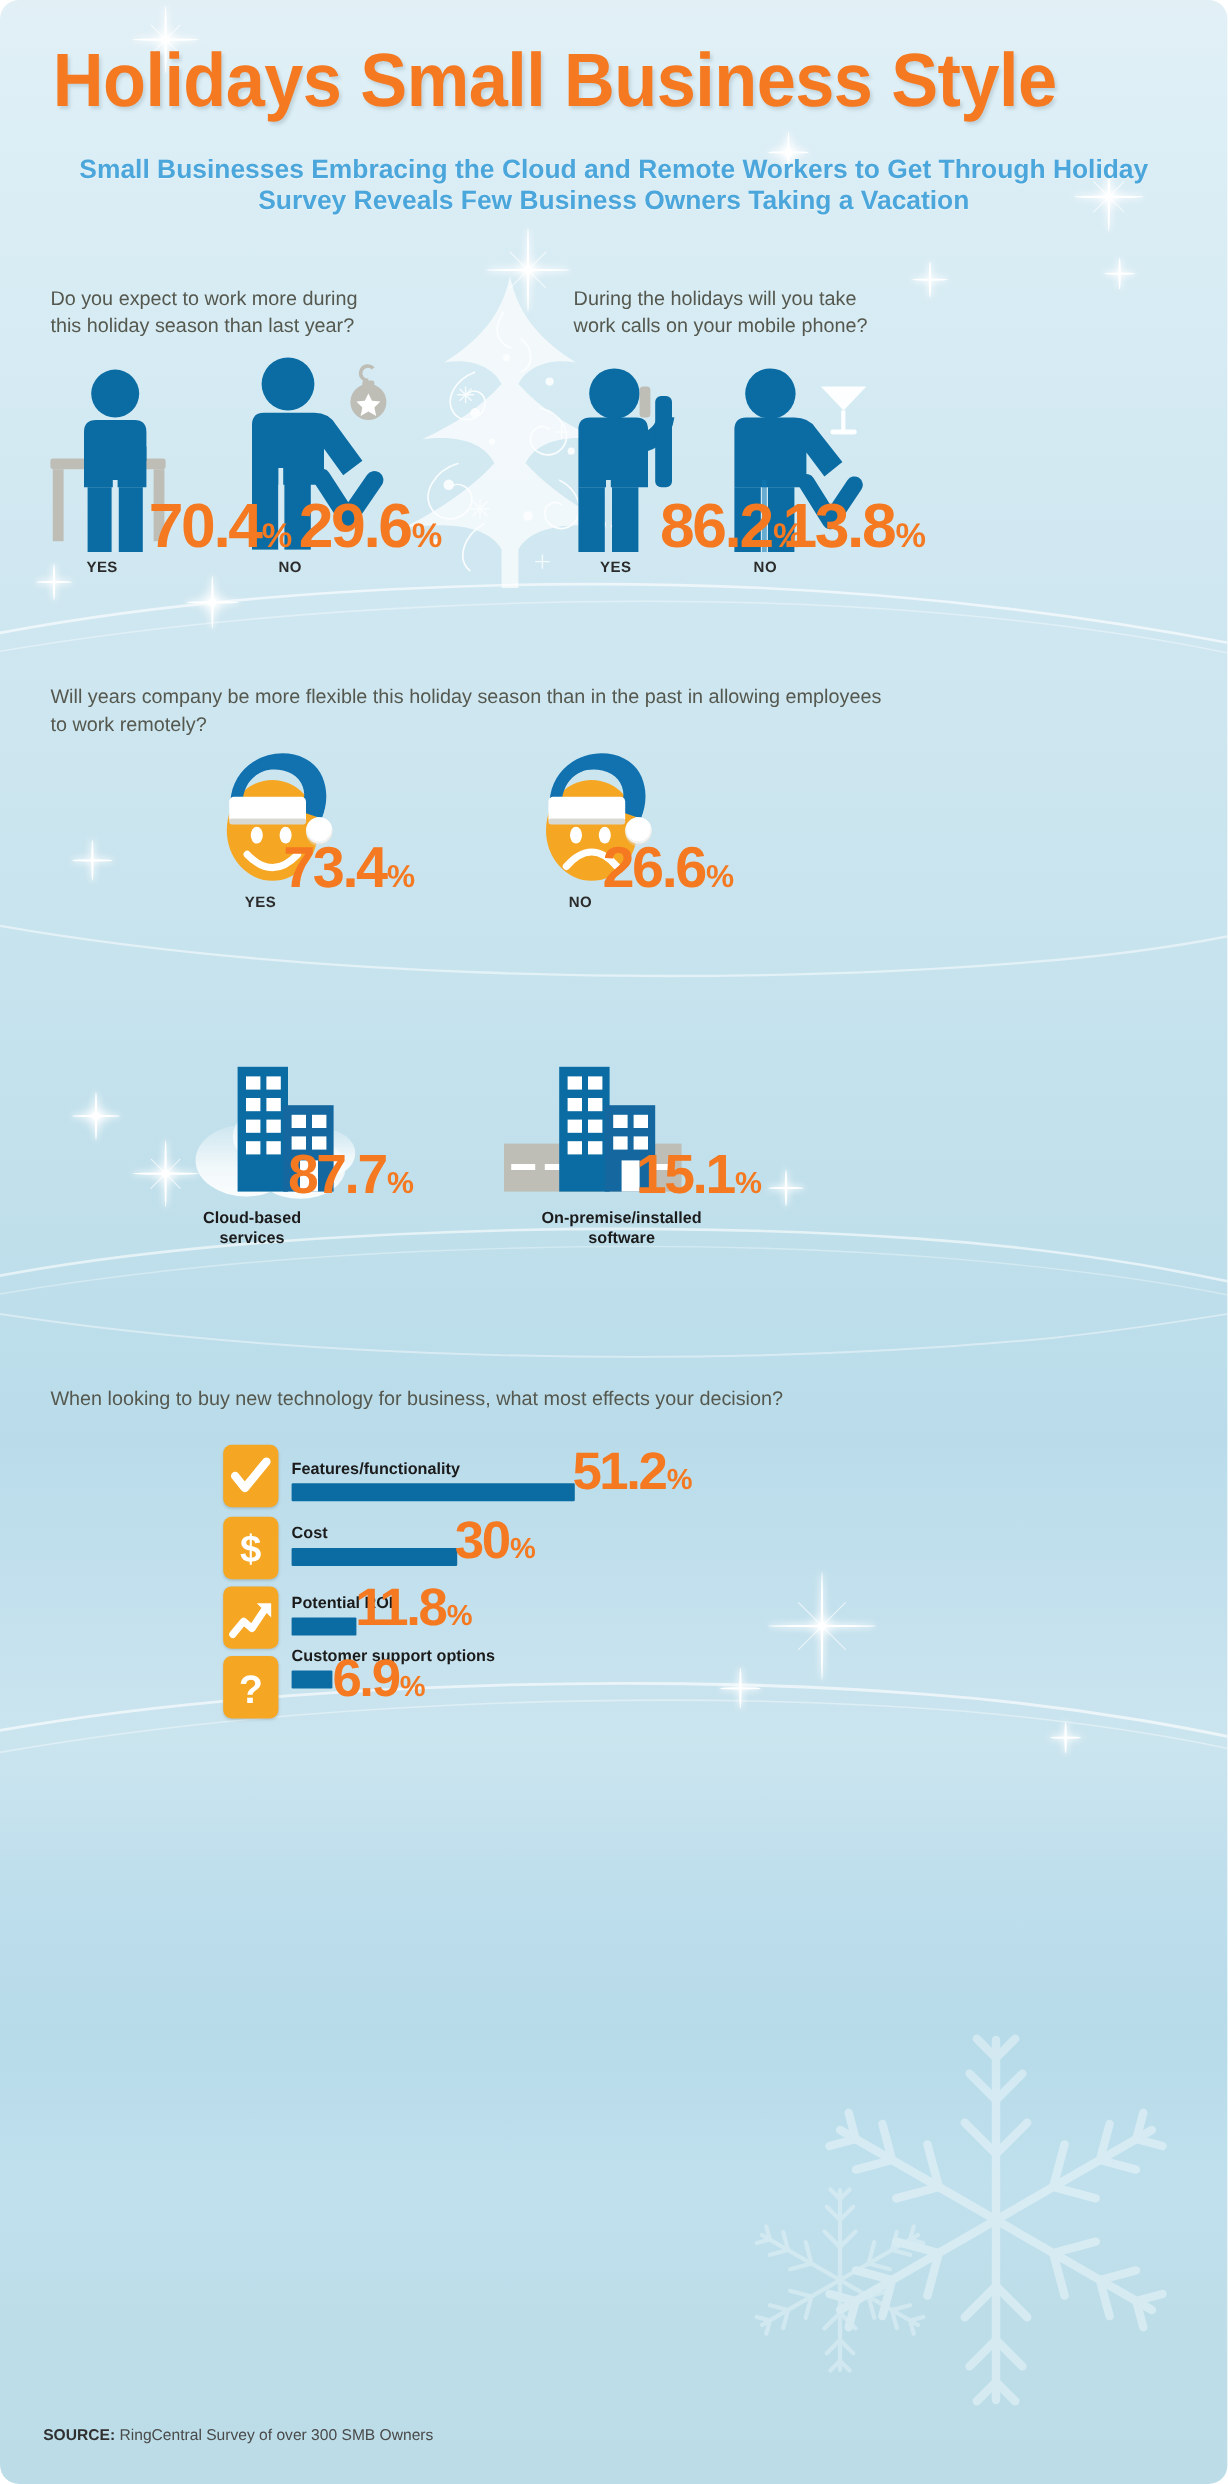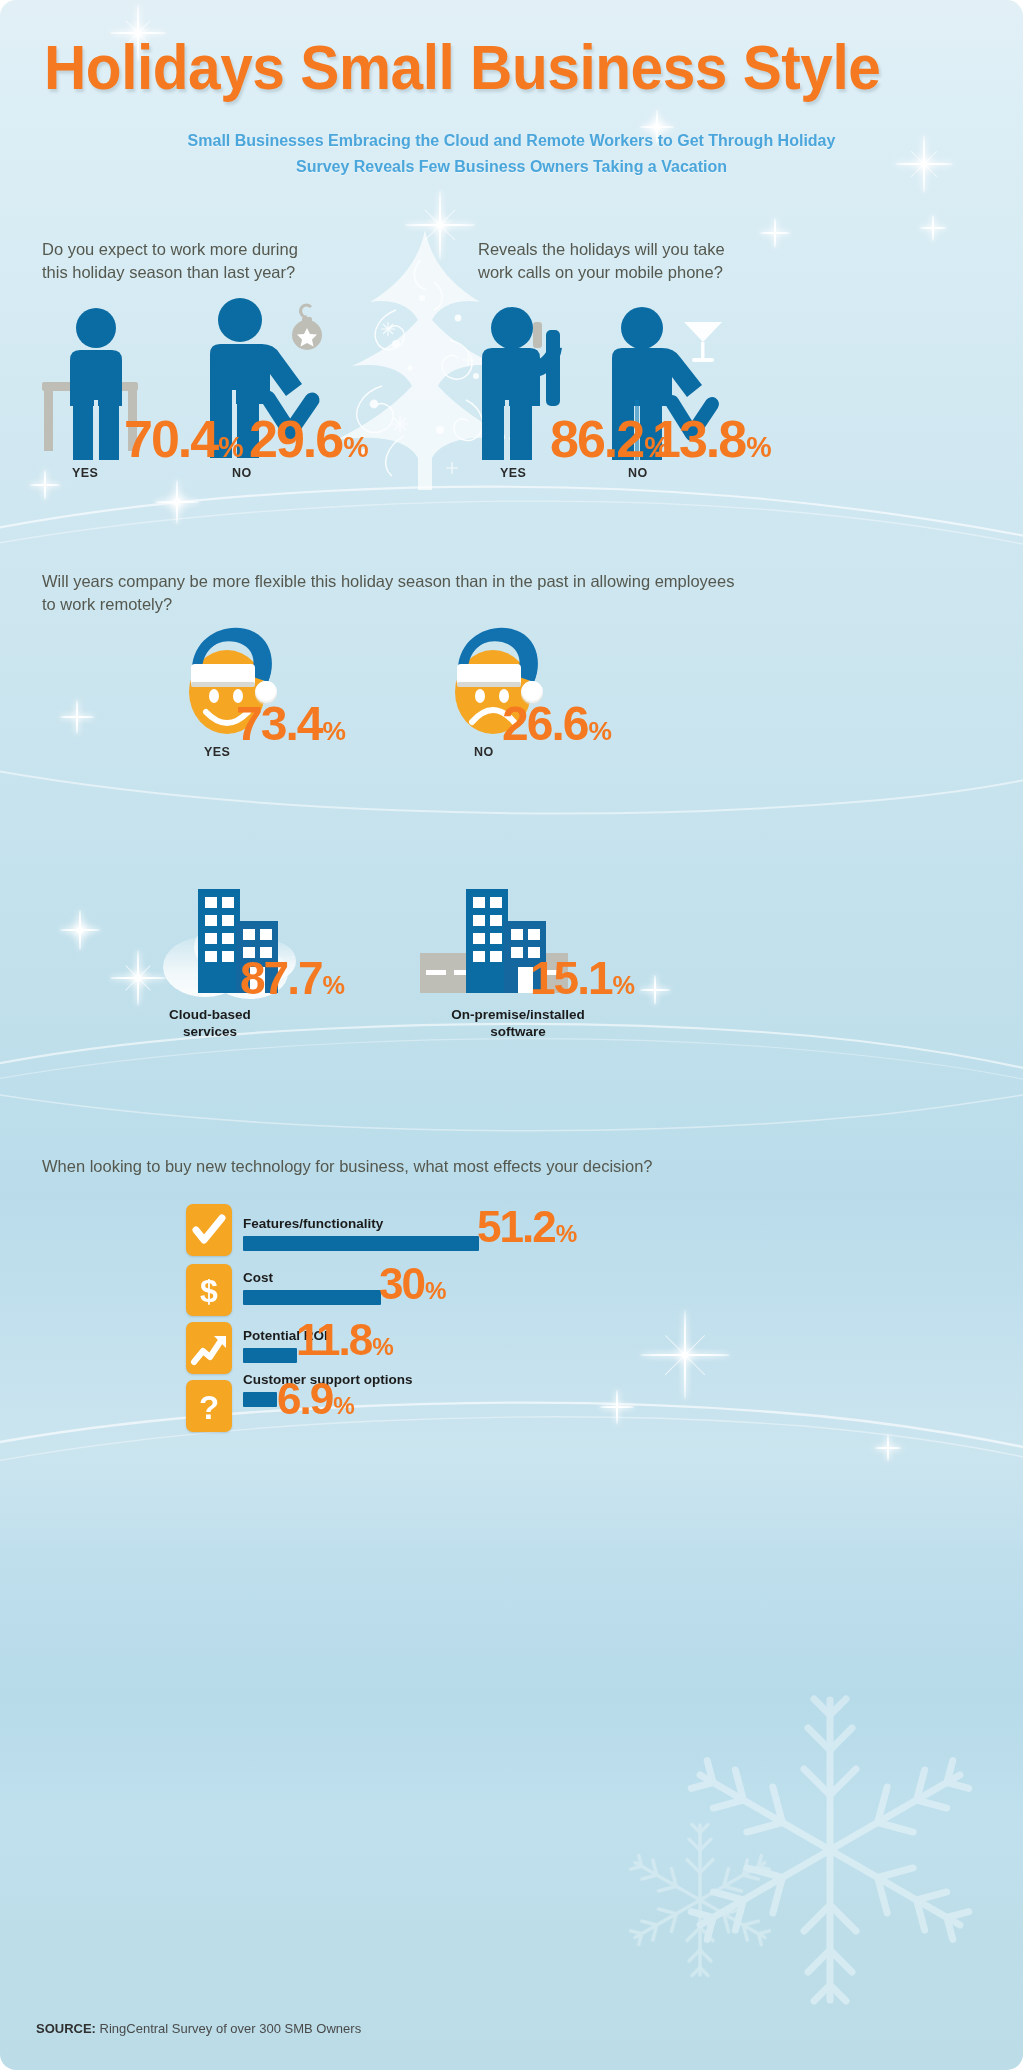--- a/index.html
+++ b/index.html
@@ -78,21 +78,21 @@
     transform: scaleX(.93);
     transform-origin: left center;
     white-space: nowrap;
   }
   .subtitle {
     position: absolute;
     left: 0; top: 128px;
     width: 1023px;
     text-align: center;
     color: #4BA6DB;
-    font-size: 16px;
+    font-size: 22px;
     font-weight: bold;
     line-height: 26px;
     text-shadow: 0 1px 1px rgba(255,255,255,.5);
   }
   .subtitle span { display: block; }
 
   
   .q {
     position: absolute;
     color: #55584E;
@@ -397,21 +397,21 @@
     <span>70.4</span><span class="sym">%</span>
   </div>
   <div class="ynlabel" style="left:72px; top:466px;">YES</div>
 
   <div class="pct" style="left:249px; top:413px; font-size:52px;">
     <span>29.6</span><span class="sym">%</span>
   </div>
   <div class="ynlabel" style="left:232px; top:466px;">NO</div>
 
   <div class="q" style="left:478px; top:238px; width:340px;">
-    <span>Reveals the holidays will you take</span><br>
+    <span>During the holidays will you take</span><br>
     <span>work calls on your mobile phone?</span>
   </div>
 
   <div class="person" style="left:470px; top:300px; width:120px; height:160px;">
     <svg viewBox="0 0 120 160" width="120" height="160" aria-hidden="true">
       <circle cx="42" cy="28" r="21" fill="#0B6CA3"></circle>
       <path d="M12 58 q0 -10 10 -10 h38 q10 0 10 10 v48 h-58 z" fill="#0B6CA3"></path>
       <path d="M62 62 q14 -4 16 -16 l14 2 q-4 26 -30 30 z" fill="#0B6CA3"></path>
       <rect x="76" y="30" width="14" height="76" rx="5" fill="#0B6CA3"></rect>
       <rect x="63" y="22" width="9" height="26" rx="3" fill="#BFBEB6"></rect>

